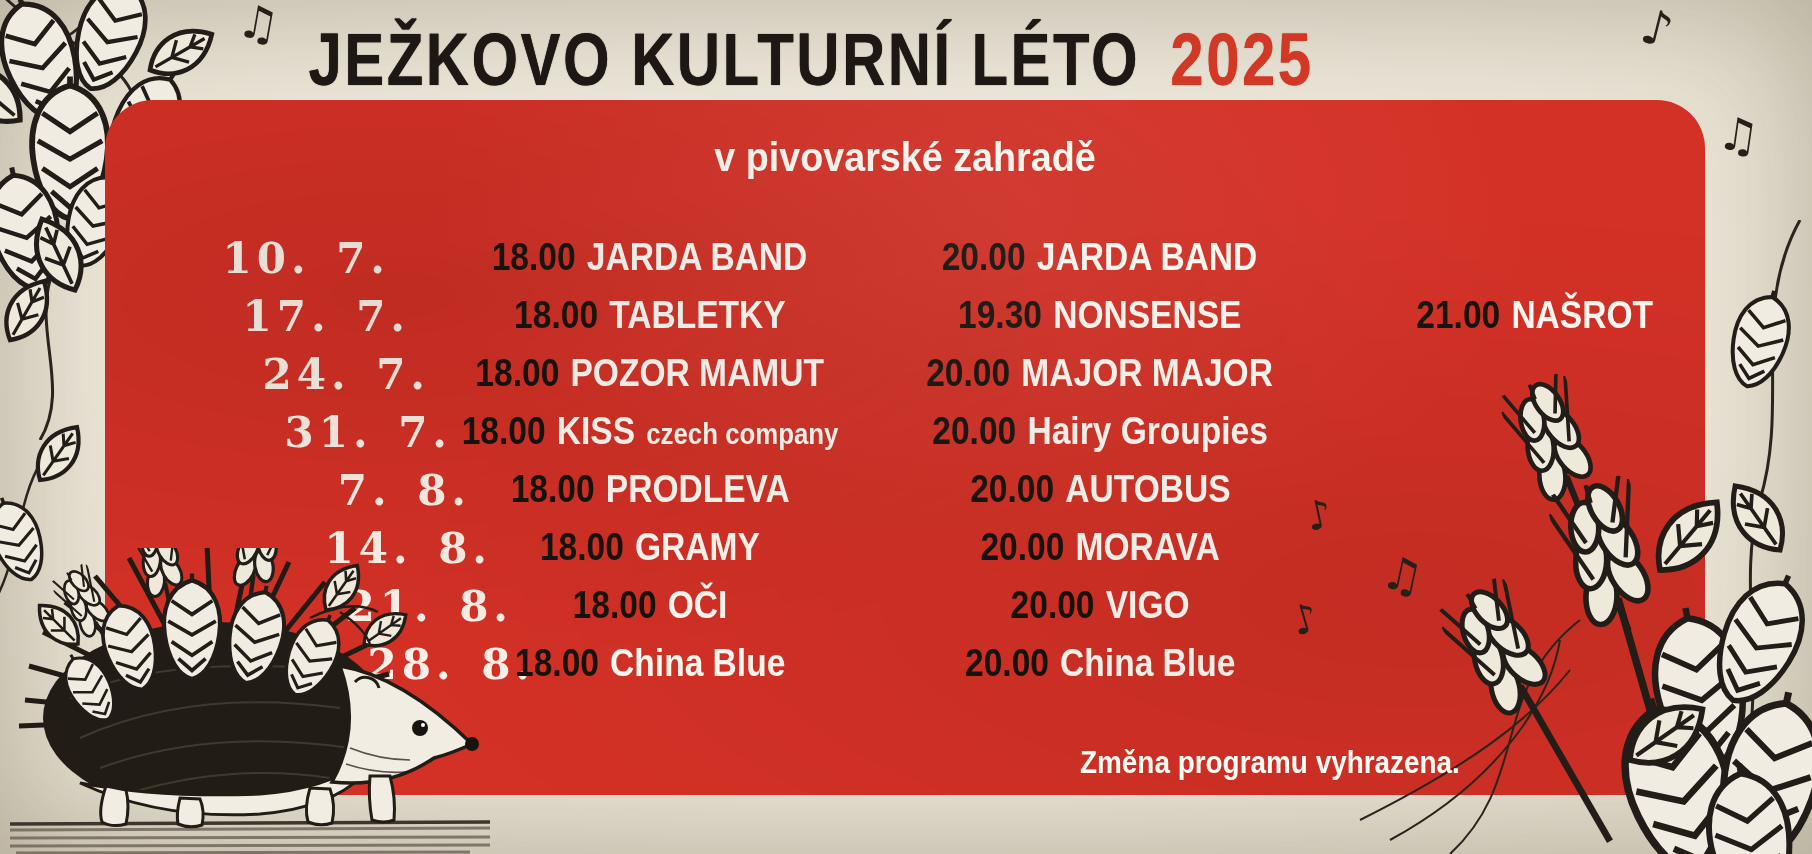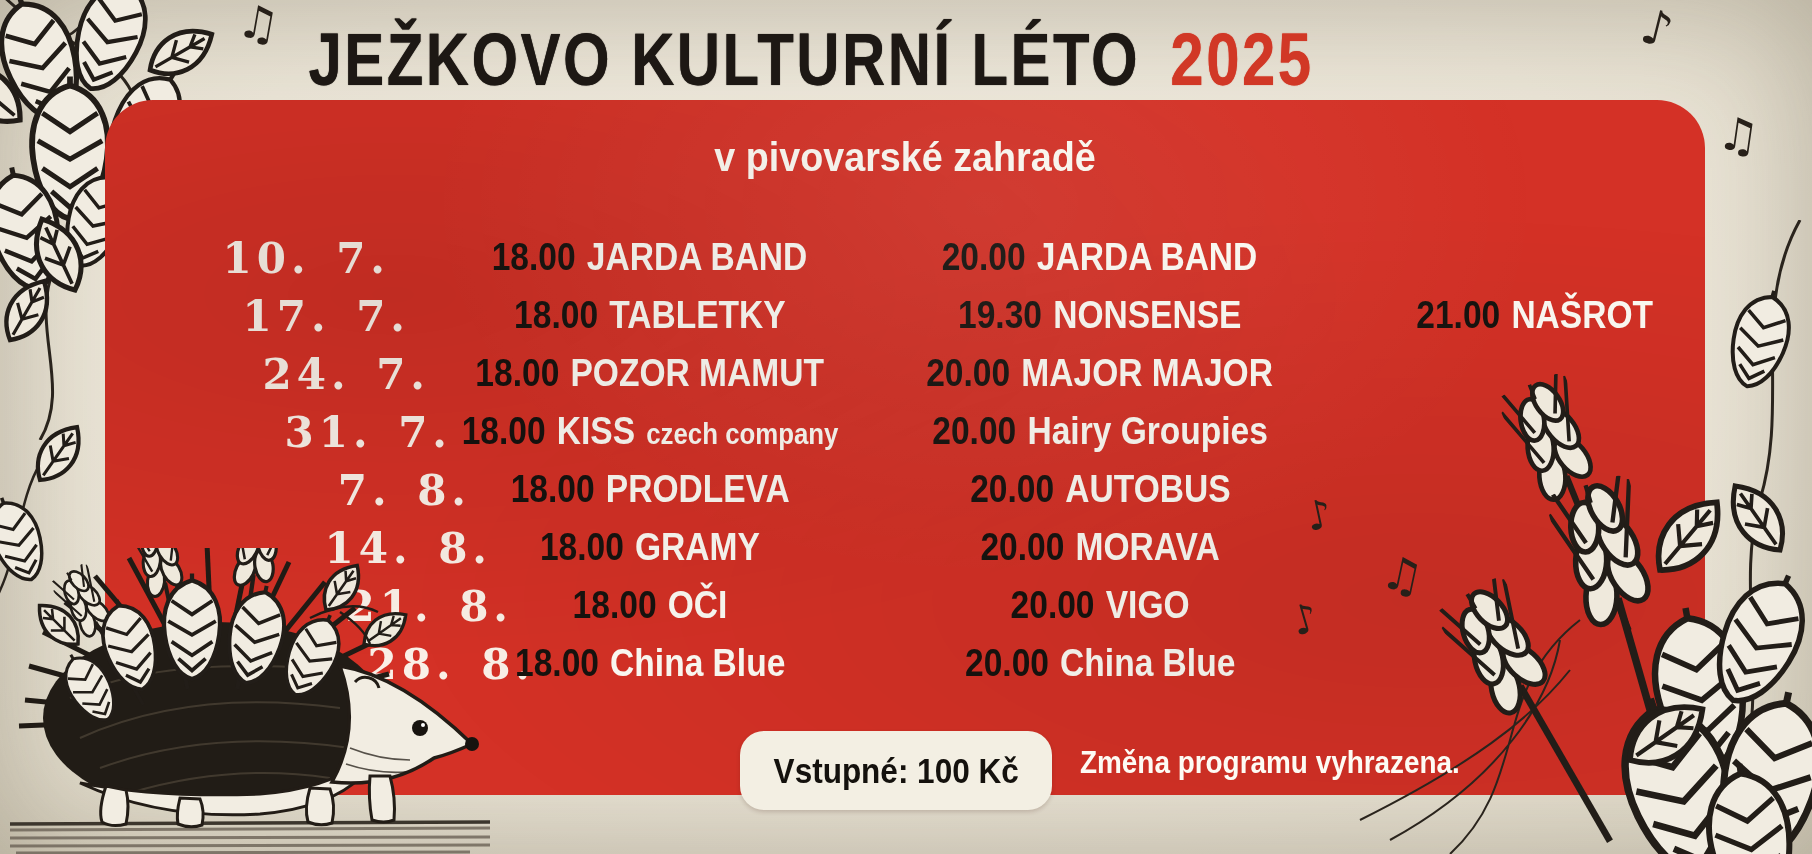--- a/index.html
+++ b/index.html
@@ -251,23 +251,20 @@
     </div>
         </div>
       </div>
   </div>
 
   <h1 class="title" style="margin:0;z-index:6">
     <span class="main">JEŽKOVO KULTURNÍ LÉTO</span>
     <span class="year">2025</span>
   </h1>
 
-  <div class="admission-box">
-    <span>Vstupné: 100 Kč</span>
-  </div>
   <div class="note">Změna programu vyhrazena.</div>
 
   <svg class="deco z4" style="left:1330px;top:220px" width="482" height="634" viewBox="0 0 482 634">
     <path d="M470,0 C420,90 460,180 430,280 C405,365 440,470 410,560 C395,600 400,620 395,634" fill="none" stroke="#2a241d" stroke-width="3"></path>
     <path d="M120,634 C200,560 160,470 250,400 M60,620 C170,560 220,480 230,420 M30,600 C140,545 200,500 240,450" fill="none" stroke="#2a241d" stroke-width="2"></path>
     <use href="#wheat" transform="translate(250,290) scale(2.6) rotate(-22)" width="28" height="104" x="-14" y="-52"></use>
     <use href="#wheat" transform="translate(300,420) scale(3.1) rotate(-16)" width="28" height="104" x="-14" y="-52"></use>
     <use href="#wheat" transform="translate(210,500) scale(2.8) rotate(-30)" width="28" height="104" x="-14" y="-52"></use>
     <use href="#hopcone" transform="translate(430,120) scale(1.6) rotate(16)" width="40" height="64" x="-20" y="-32"></use>
     <use href="#hopcone" transform="translate(370,470) scale(2.6) rotate(-10)" width="40" height="64" x="-20" y="-32"></use>

